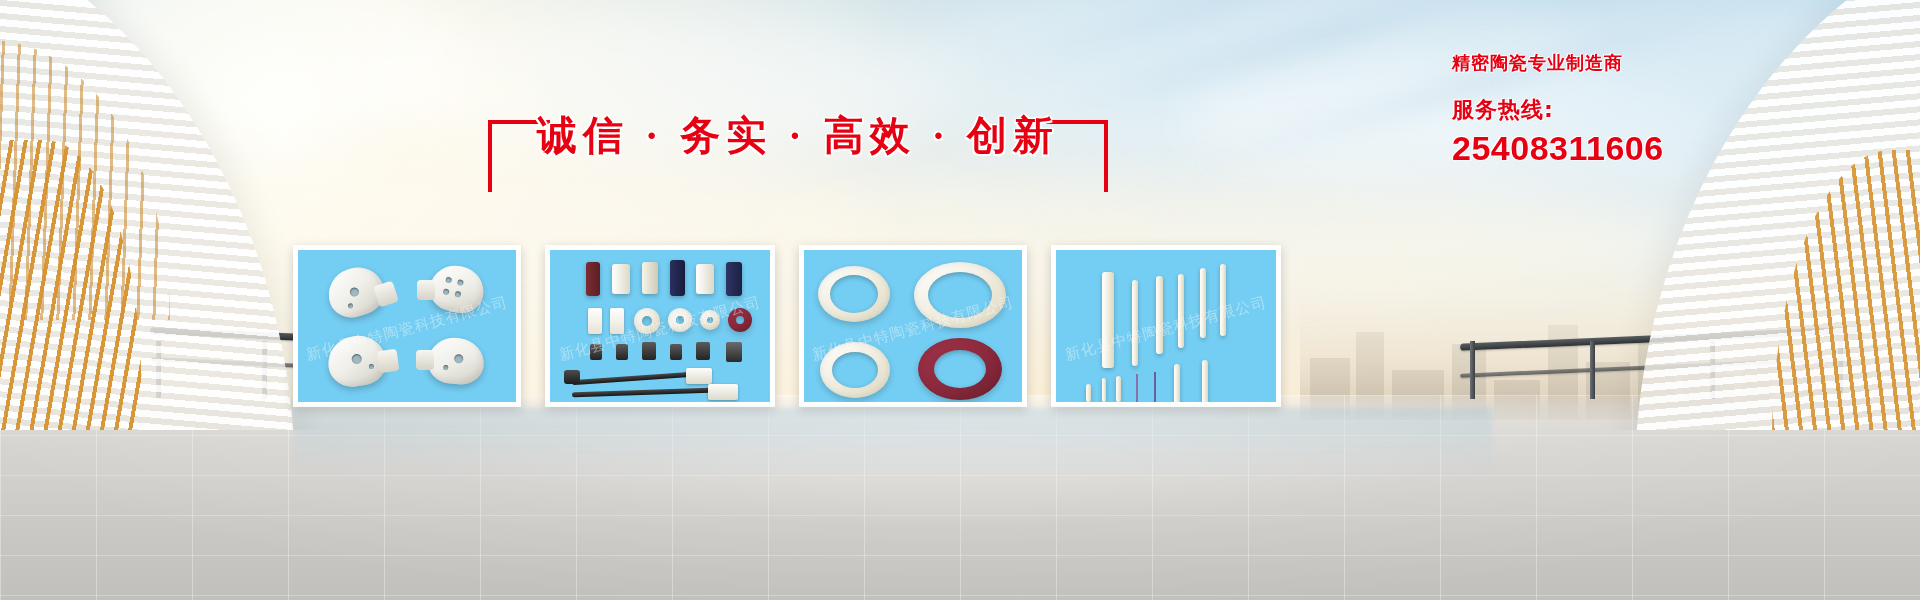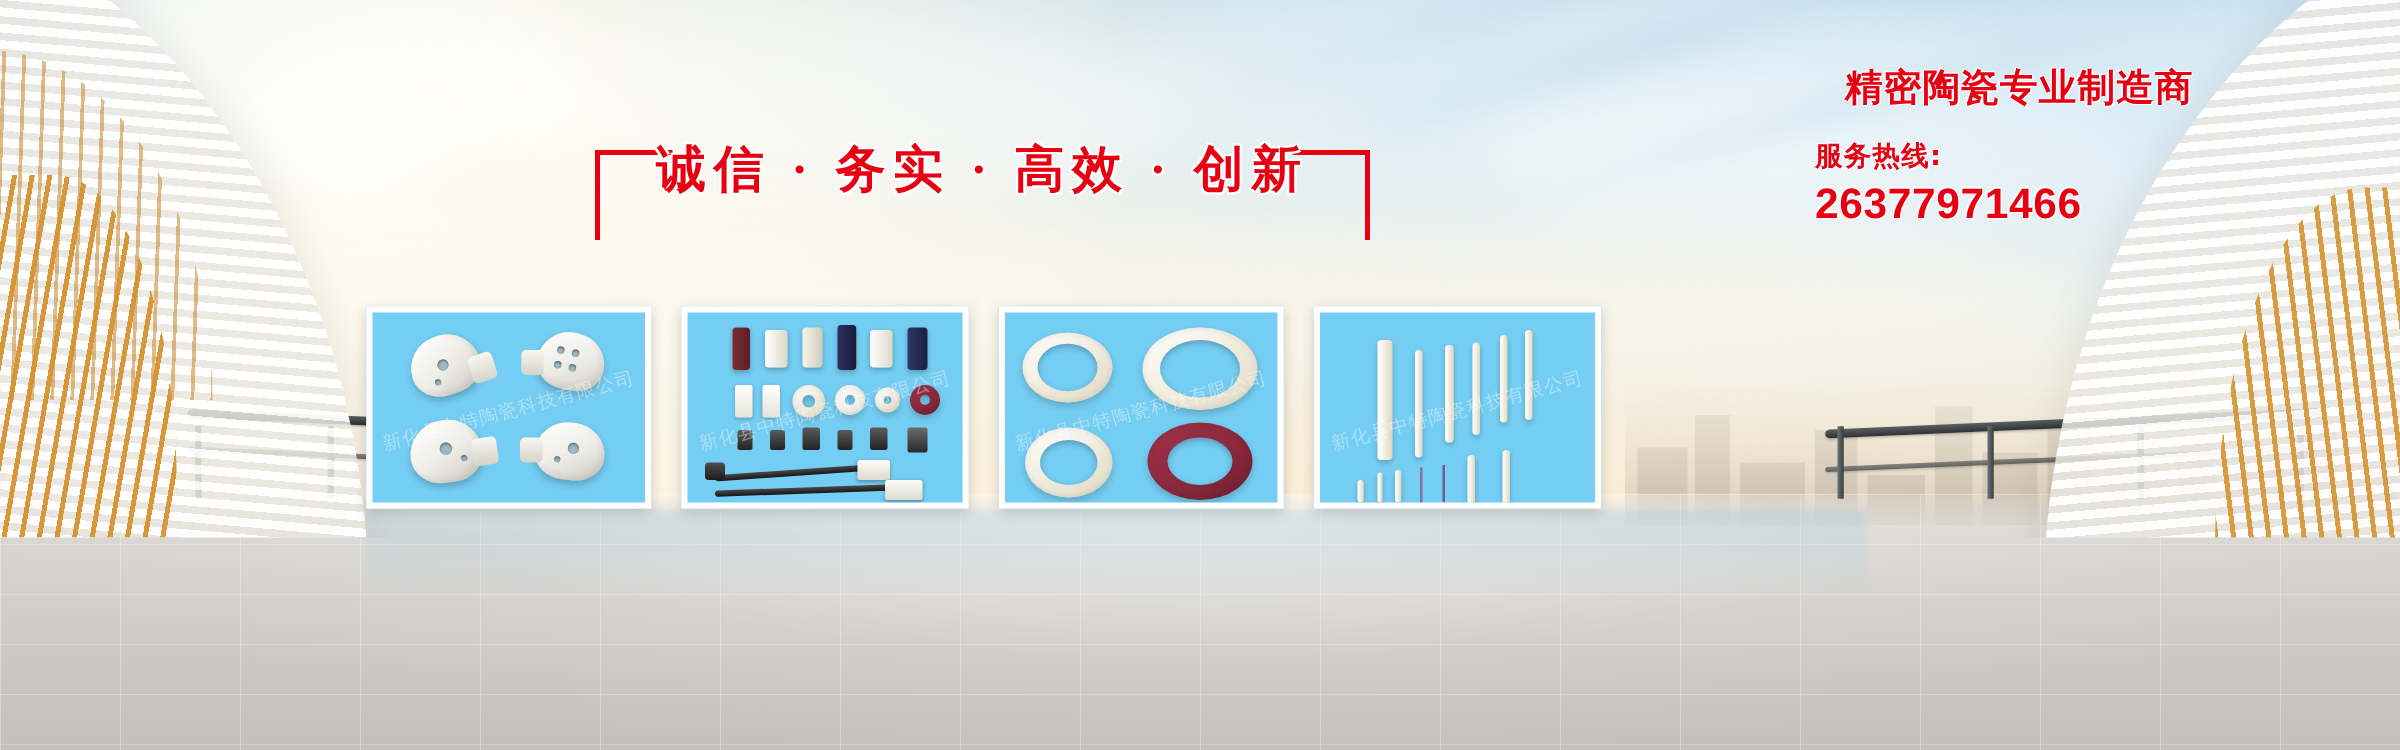--- a/index.html
+++ b/index.html
@@ -167,21 +167,21 @@
   .arch-right .ribs {
     position:absolute; right:18px; top:190px; width:170px; height:290px;
     background:repeating-linear-gradient(83deg,
       rgba(214,146,46,0.9) 0 4px,
       rgba(255,255,255,0.0) 4px 14px);
     border-radius:70% 0 0 0 / 100% 0 0 0;
   }
 
   
   .headline {
-    position:absolute; left:476px; top:108px; width:620px; height:96px;
+    position:absolute; left:488px; top:108px; width:620px; height:96px;
   }
   .bracket {
     position:absolute; border-color:#e60012; border-style:solid; border-width:0;
   }
   .bracket.tl {
     left:0; top:12px; width:62px; height:72px;
     border-top-width:4px; border-left-width:4px;
   }
   .bracket.br {
     right:0; top:12px; width:62px; height:72px;
@@ -208,25 +208,24 @@
   }
 
   
   .right-copy {
     position:absolute; right:48px; top:52px; width:420px;
     text-align:left;
     color:#e60012;
   }
   .rc-line1 {
     font-family:"DejaVu Sans","Liberation Sans",sans-serif;
-    font-size:30px; font-weight:700; letter-spacing:1px;
+    font-size:18px; font-weight:700; letter-spacing:1px;
     line-height:1.25;
     text-shadow:0 0 2px #fff, 1px 1px 0 #fff, -1px -1px 0 #fff;
     white-space:nowrap;
-    margin-left:24px;
   }
   .rc-line2 {
     margin-top:20px;
     font-family:"DejaVu Sans","Liberation Sans",sans-serif;
     font-size:22px; font-weight:700; letter-spacing:1px;
     text-shadow:0 0 2px #fff, 1px 1px 0 #fff, -1px -1px 0 #fff;
     white-space:nowrap;
   }
   .rc-phone {
     margin-top:4px;
@@ -386,21 +385,21 @@
 
   <div class="headline">
     <div class="bracket tl"></div>
     <div class="bracket br"></div>
     <div class="slogan-cn">诚信 · 务实 · 高效 · 创新</div>
   </div>
 
   <div class="right-copy">
     <div class="rc-line1">精密陶瓷专业制造商</div>
     <div class="rc-line2">服务热线:</div>
-    <div class="rc-phone">26377971466</div>
+    <div class="rc-phone">25408311606</div>
   </div>
 
   <div class="panels">
 
     <div class="panel">
 
       <div class="pc cap" style="left:30px;  top:18px;  width:56px; height:48px; transform:rotate(-18deg);">
         <div class="hole-dot" style="left:22px; top:19px; width:9px; height:9px;"></div>
         <div class="hole-dot" style="left:16px; top:33px; width:5px; height:5px;"></div>
       </div>

